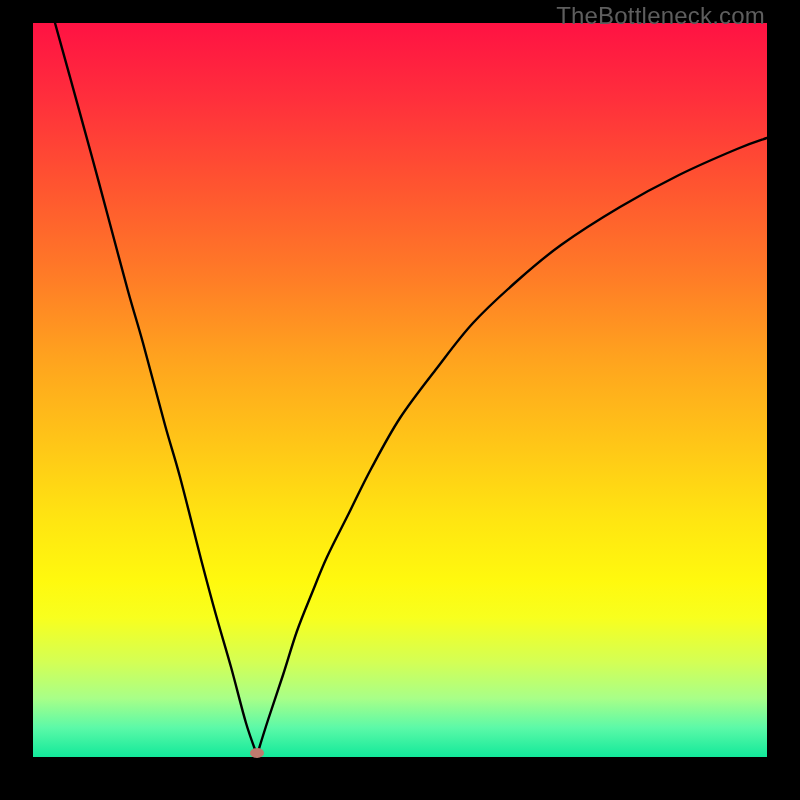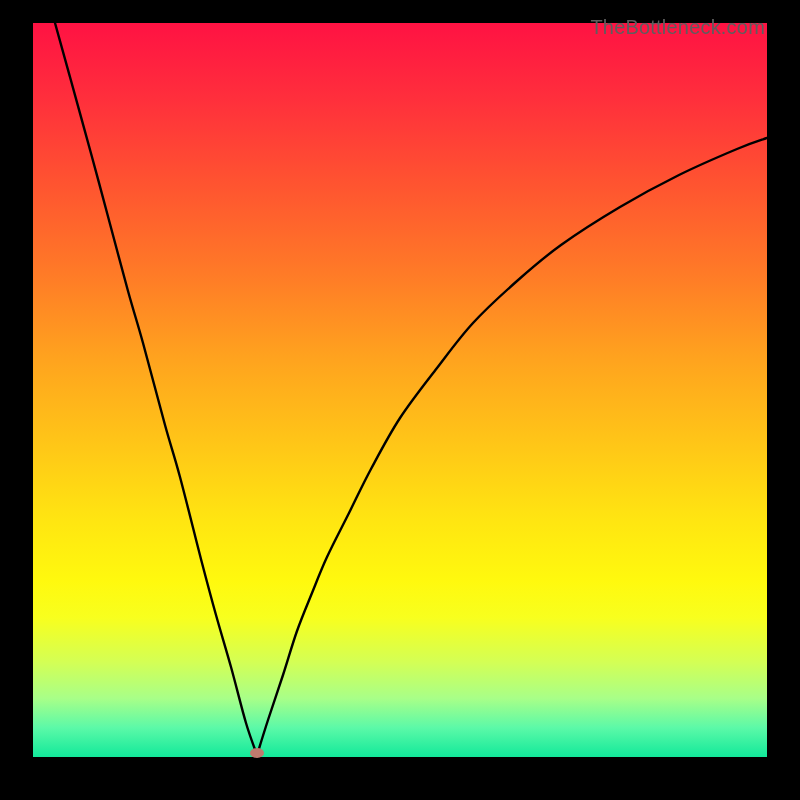--- a/index.html
+++ b/index.html
@@ -28,24 +28,24 @@
       #fff90e 76%,
       #f8ff1e 81%,
       #d4ff54 87%,
       #a8ff88 92%,
       #5cf9a8 96%,
       #12e99a 100%
     );
   }
   .watermark {
     position: absolute;
-    top: 16px;
+    top: 2px;
     right: 35px;
     color: #5e5e5e;
-    font-size: 20px;
+    font-size: 24px;
     font-weight: 500;
     letter-spacing: 0.2px;
   }
   svg.curve {
     position: absolute;
     left: 0;
     top: 0;
     width: 734px;
     height: 734px;
   }

